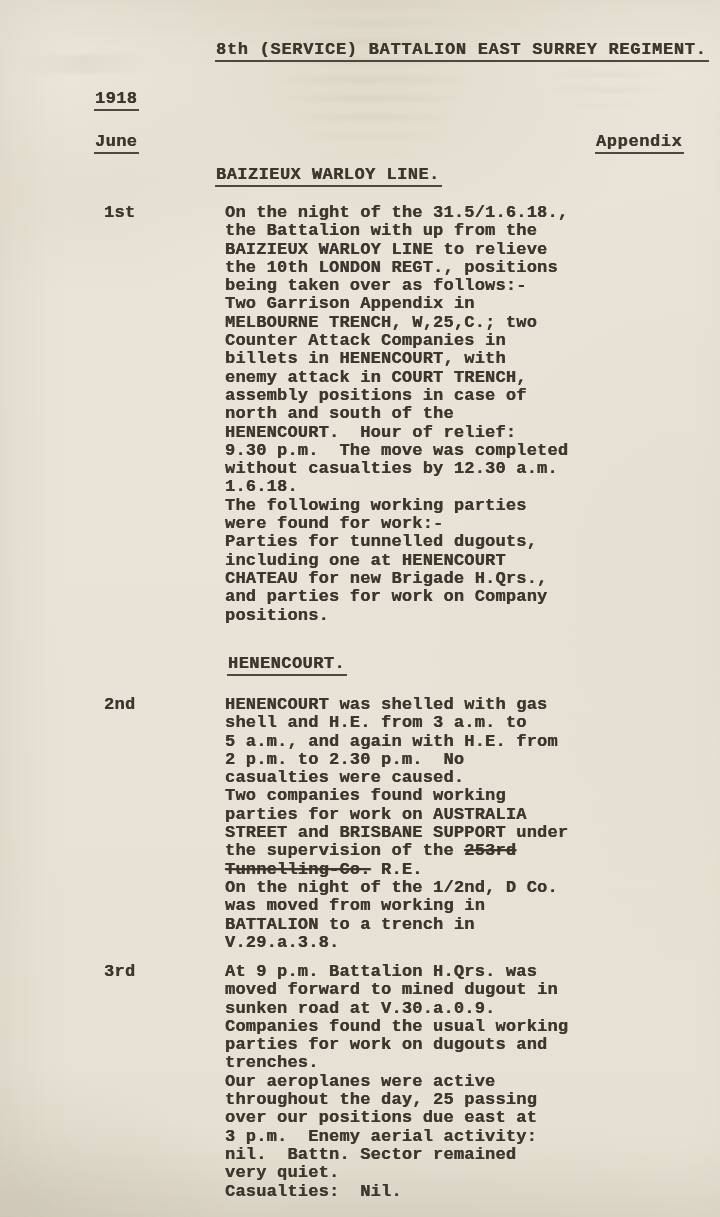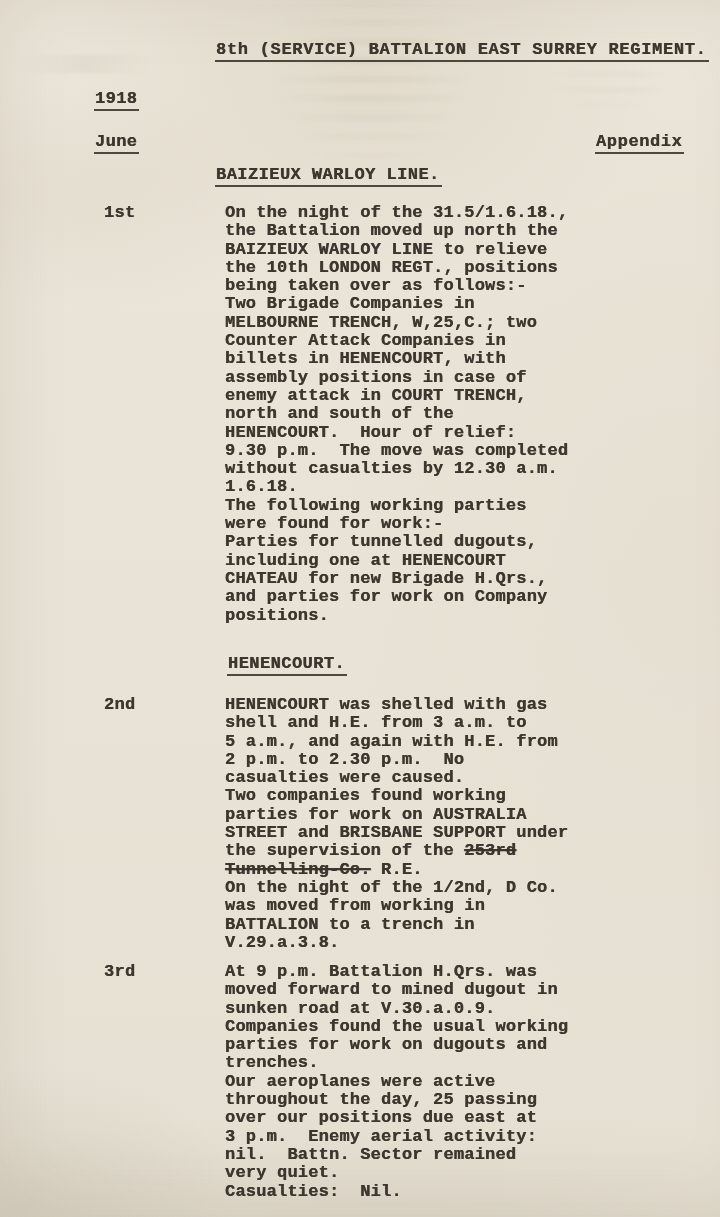--- a/index.html
+++ b/index.html
@@ -96,30 +96,30 @@
   <div class="abs appendix-label typed">
     <span class="underlined">Appendix</span>
   </div>
 
   <div id="sections-root">
       <div class="abs heading typed" id="heading-0"><span class="underlined">BAIZIEUX WARLOY LINE.</span></div>
       <div class="entry typed" id="entry-0-0">
         <div class="date-col">1st</div>
         <div class="lines">
           <div class="line"><span>On the night of the 31.5/1.6.18.,</span></div>
-          <div class="line"><span>the Battalion moved up north the</span></div>
+          <div class="line"><span>the Battalion with up from the</span></div>
           <div class="line"><span>BAIZIEUX WARLOY LINE to relieve</span></div>
           <div class="line"><span>the 10th LONDON REGT., positions</span></div>
           <div class="line"><span>being taken over as follows:-</span></div>
-          <div class="line"><span>Two Brigade Companies in</span></div>
+          <div class="line"><span>Two Garrison Appendix in</span></div>
           <div class="line"><span>MELBOURNE TRENCH, W,25,C.; two</span></div>
           <div class="line"><span>Counter Attack Companies in</span></div>
           <div class="line"><span>billets in HENENCOURT, with</span></div>
+          <div class="line"><span>enemy attack in COURT TRENCH,</span></div>
           <div class="line"><span>assembly positions in case of</span></div>
-          <div class="line"><span>enemy attack in COURT TRENCH,</span></div>
           <div class="line"><span>north and south of the</span></div>
           <div class="line"><span>HENENCOURT.  Hour of relief:</span></div>
           <div class="line"><span>9.30 p.m.  The move was completed</span></div>
           <div class="line"><span>without casualties by 12.30 a.m.</span></div>
           <div class="line"><span>1.6.18.</span></div>
           <div class="line"><span>The following working parties</span></div>
           <div class="line"><span>were found for work:-</span></div>
           <div class="line"><span>Parties for tunnelled dugouts,</span></div>
           <div class="line"><span>including one at HENENCOURT</span></div>
           <div class="line"><span>CHATEAU for new Brigade H.Qrs.,</span></div>

